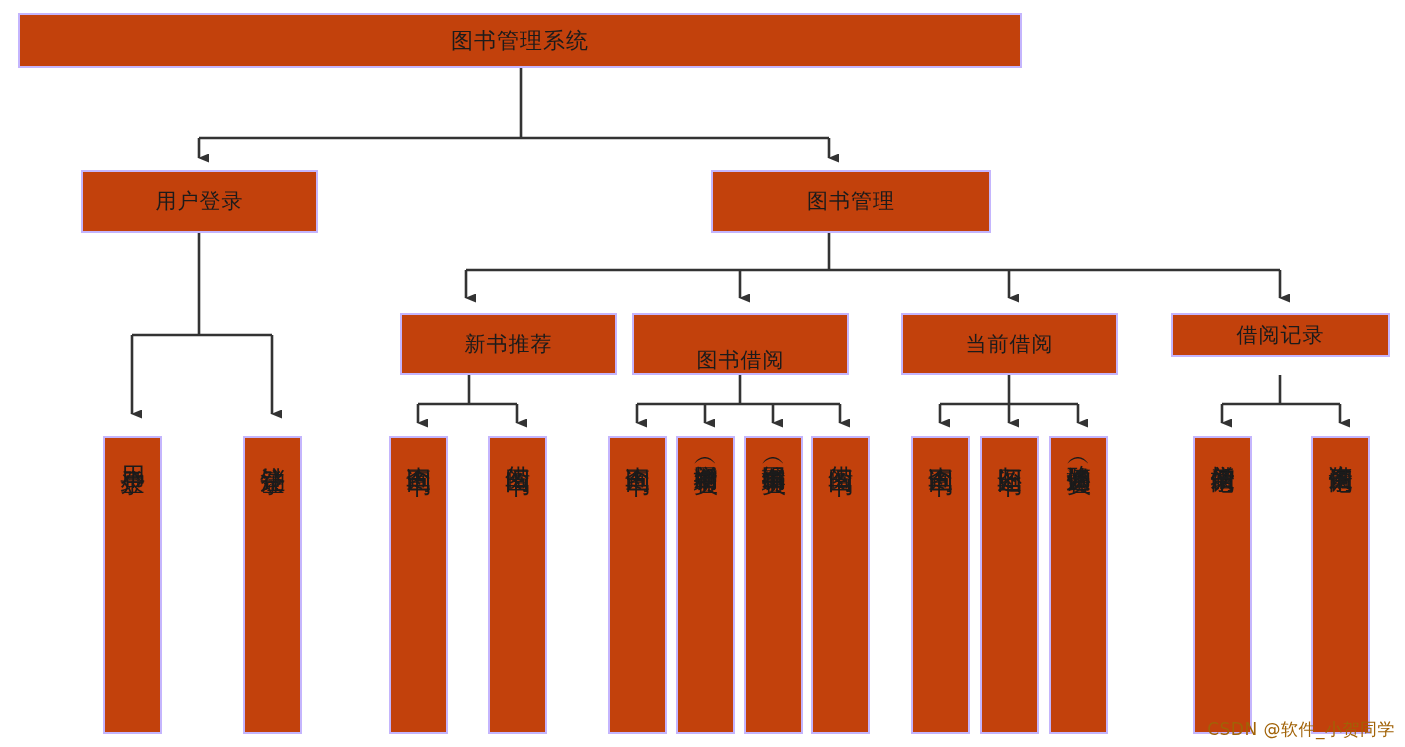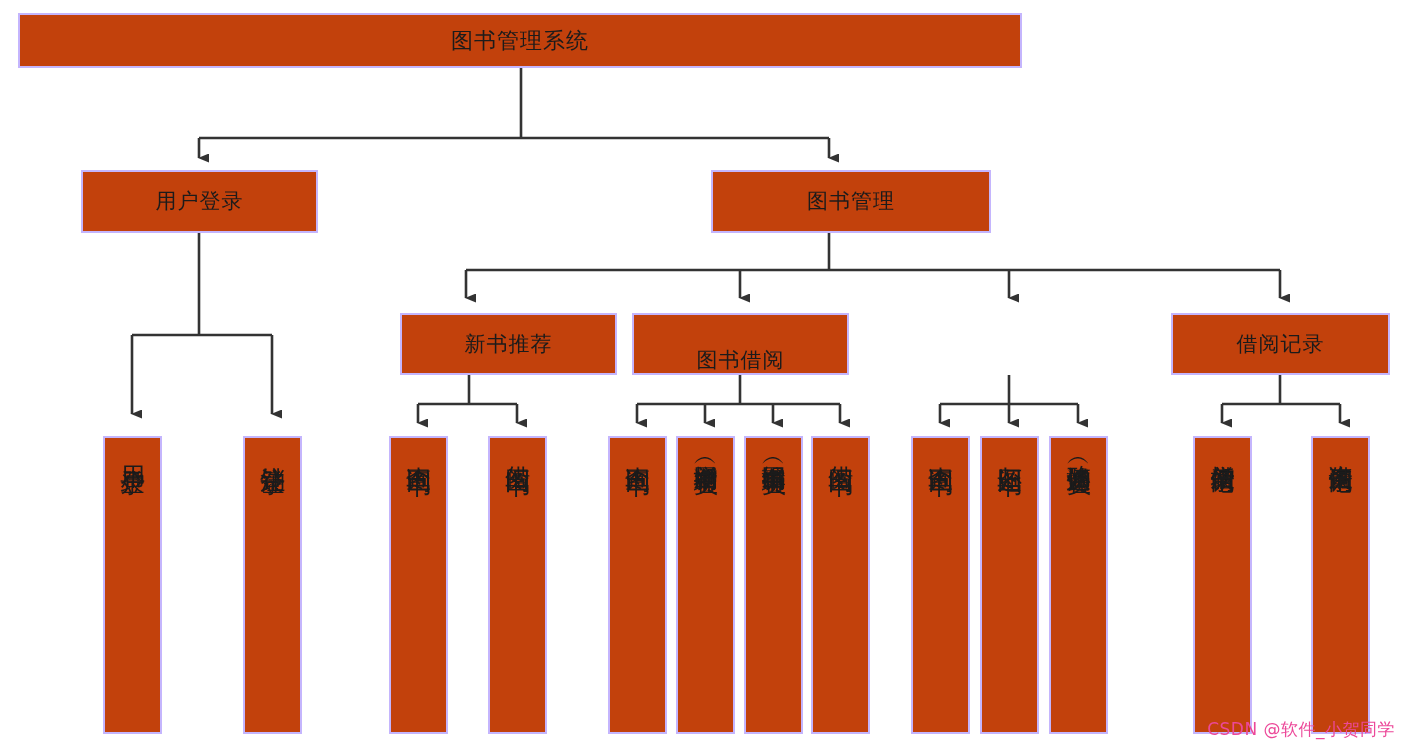--- a/index.html
+++ b/index.html
@@ -55,21 +55,21 @@
     font-size:25px;
     line-height:1.02;
     letter-spacing:2px;
   }
   .v-node.tall .lbl{ font-size:24px; letter-spacing:1px; }
   .watermark{
     position:absolute;
     right:10px;
     bottom:6px;
     font-size:17px;
-    color:#ec4899;
+    color:#a16207;
     white-space:nowrap;
     letter-spacing:0.5px;
   }
 </style>
 </head>
 <body>
 
 <div id="canvas">
 
   <svg class="wires" viewBox="0 0 1405 747" xmlns="http://www.w3.org/2000/svg">
@@ -136,22 +136,25 @@
   </div>
 
   <div class="node h-node" style="left:361px; top:313px; width:217px; height:62px;margin-left:39px;">
     <span class="lbl">新书推荐</span>
   </div>
 
   <div class="node h-node" style="left:632px; top:313px; width:217px; height:62px;align-items:flex-end;">
     <span class="lbl">图书借阅</span>
   </div>
 
-
-  <div class="node h-node" style="left:1171px; top:313px; width:219px; height:62px;">
+  <div class="node h-node" style="left:901px; top:313px; width:217px; height:62px;">
+    <span class="lbl">当前借阅</span>
+  </div>
+
+  <div class="node h-node" style="left:1171px; top:313px; width:219px; height:44px;">
     <span class="lbl">借阅记录</span>
   </div>
 
   <div class="node v-node" style="left:103px; top:436px; width:59px; height:298px;">
     <span class="lbl">用户登录</span>
   </div>
 
   <div class="node v-node" style="left:243px; top:436px; width:59px; height:298px;">
     <span class="lbl">注销登录</span>
   </div>

